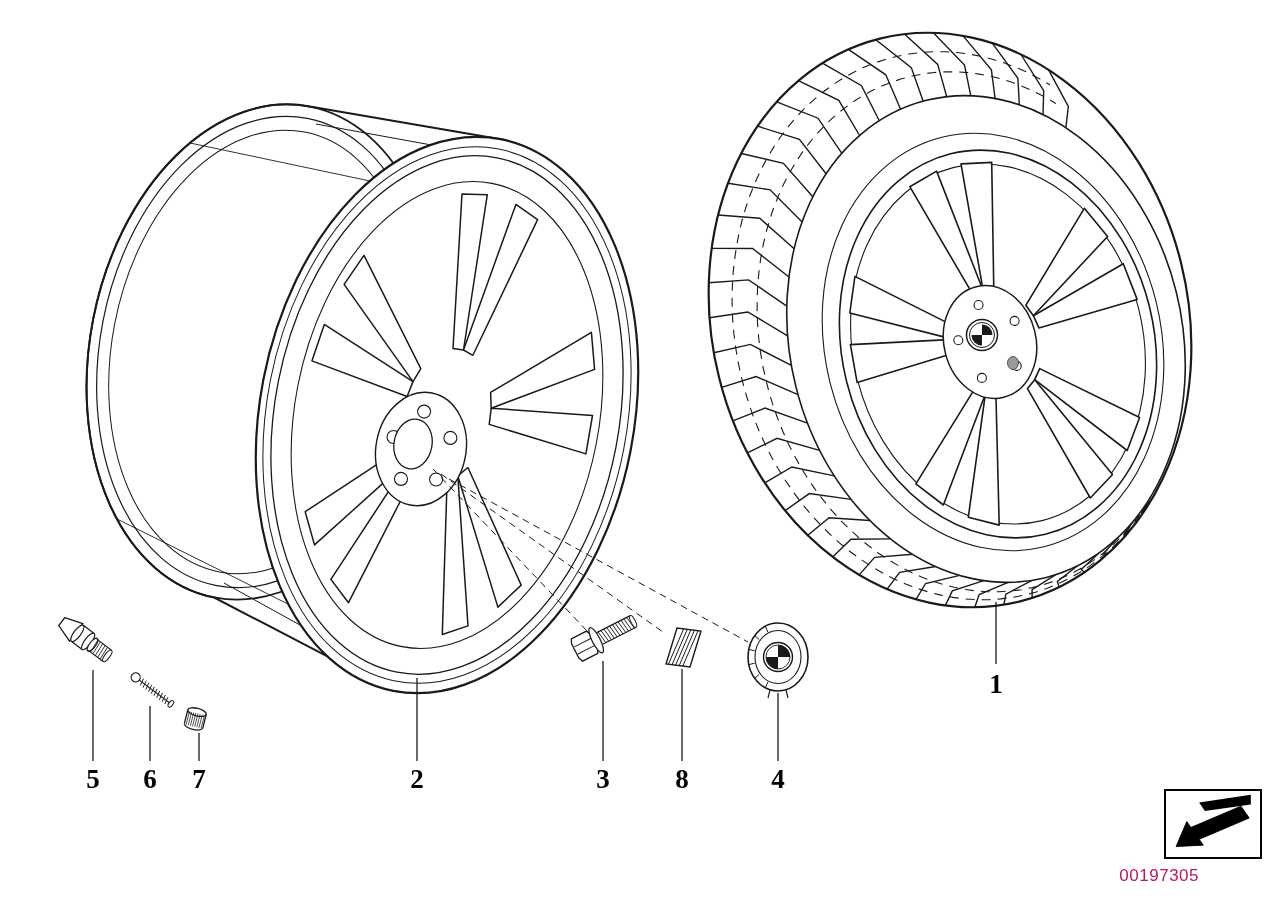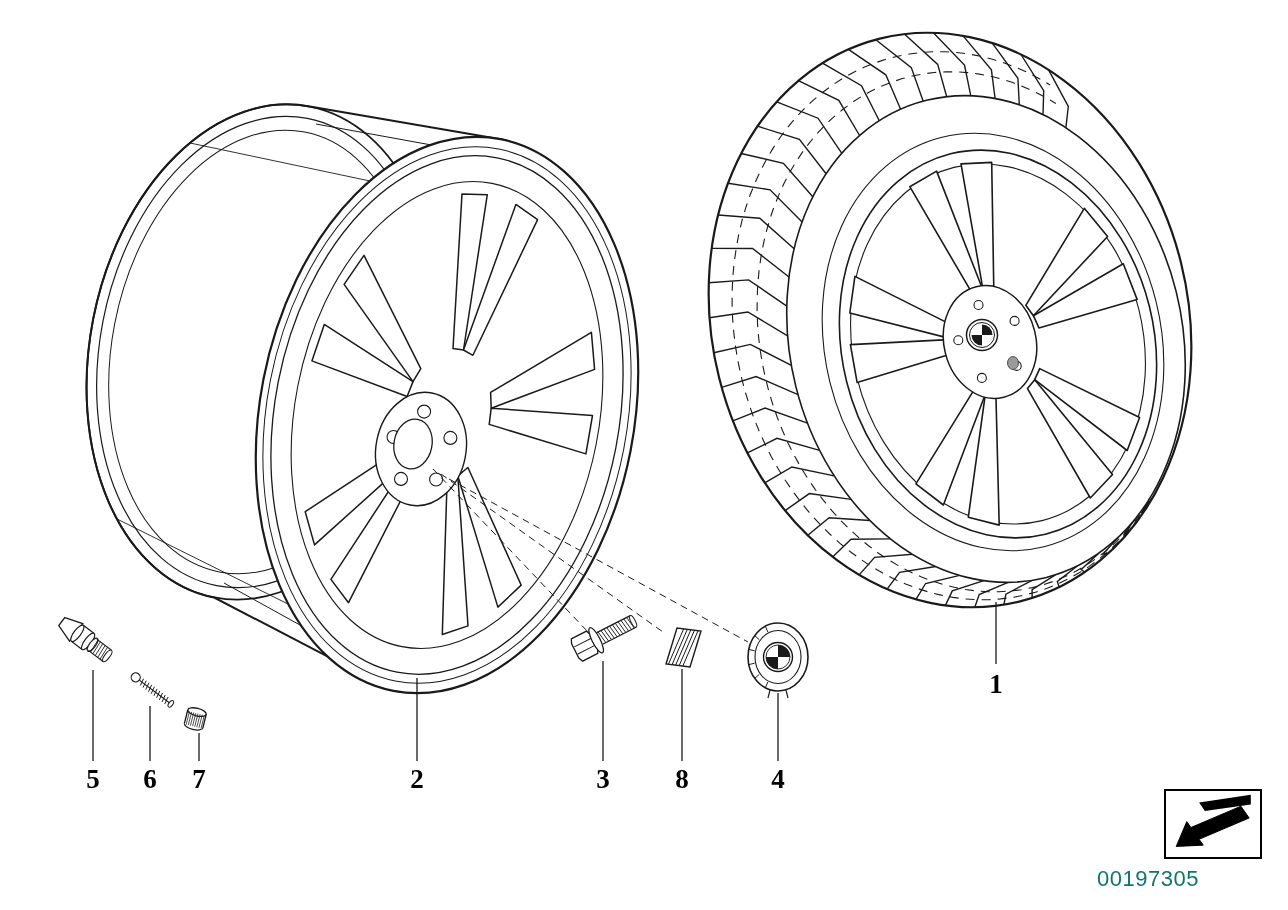--- a/index.html
+++ b/index.html
@@ -5,21 +5,21 @@
   html,body{margin:0;padding:0;background:#fff;}
   .stage{position:relative;width:1288px;height:910px;background:#fff;overflow:hidden;
          font-family:"Liberation Sans",sans-serif;}
   .stage svg.art{position:absolute;left:0;top:0;}
   .callout{position:absolute;width:26px;text-align:center;
            font-family:"Liberation Serif",serif;font-weight:700;font-size:27px;color:#000;
            cursor:pointer;}
   .nav-box{position:absolute;left:1164px;top:789px;width:94px;height:66px;
            border:2px solid #000;background:#fff;cursor:pointer;}
   .docnum{position:absolute;left:1083px;top:866px;width:116px;text-align:right;
-          font-size:22px;letter-spacing:0.5px;color:#0f766e;}
+          font-size:17px;letter-spacing:0.5px;color:#be185d;}
 </style>
 </head>
 <body>
 
 <div class="stage">
 
 <svg class="art" width="1288" height="910" viewBox="0 0 1288 910">
 
   <g stroke="#1a1a1a" fill="none">
     <ellipse cx="950" cy="320" rx="238" ry="290" transform="rotate(-14 950 320)" fill="#fff" stroke-width="2.2"></ellipse>

